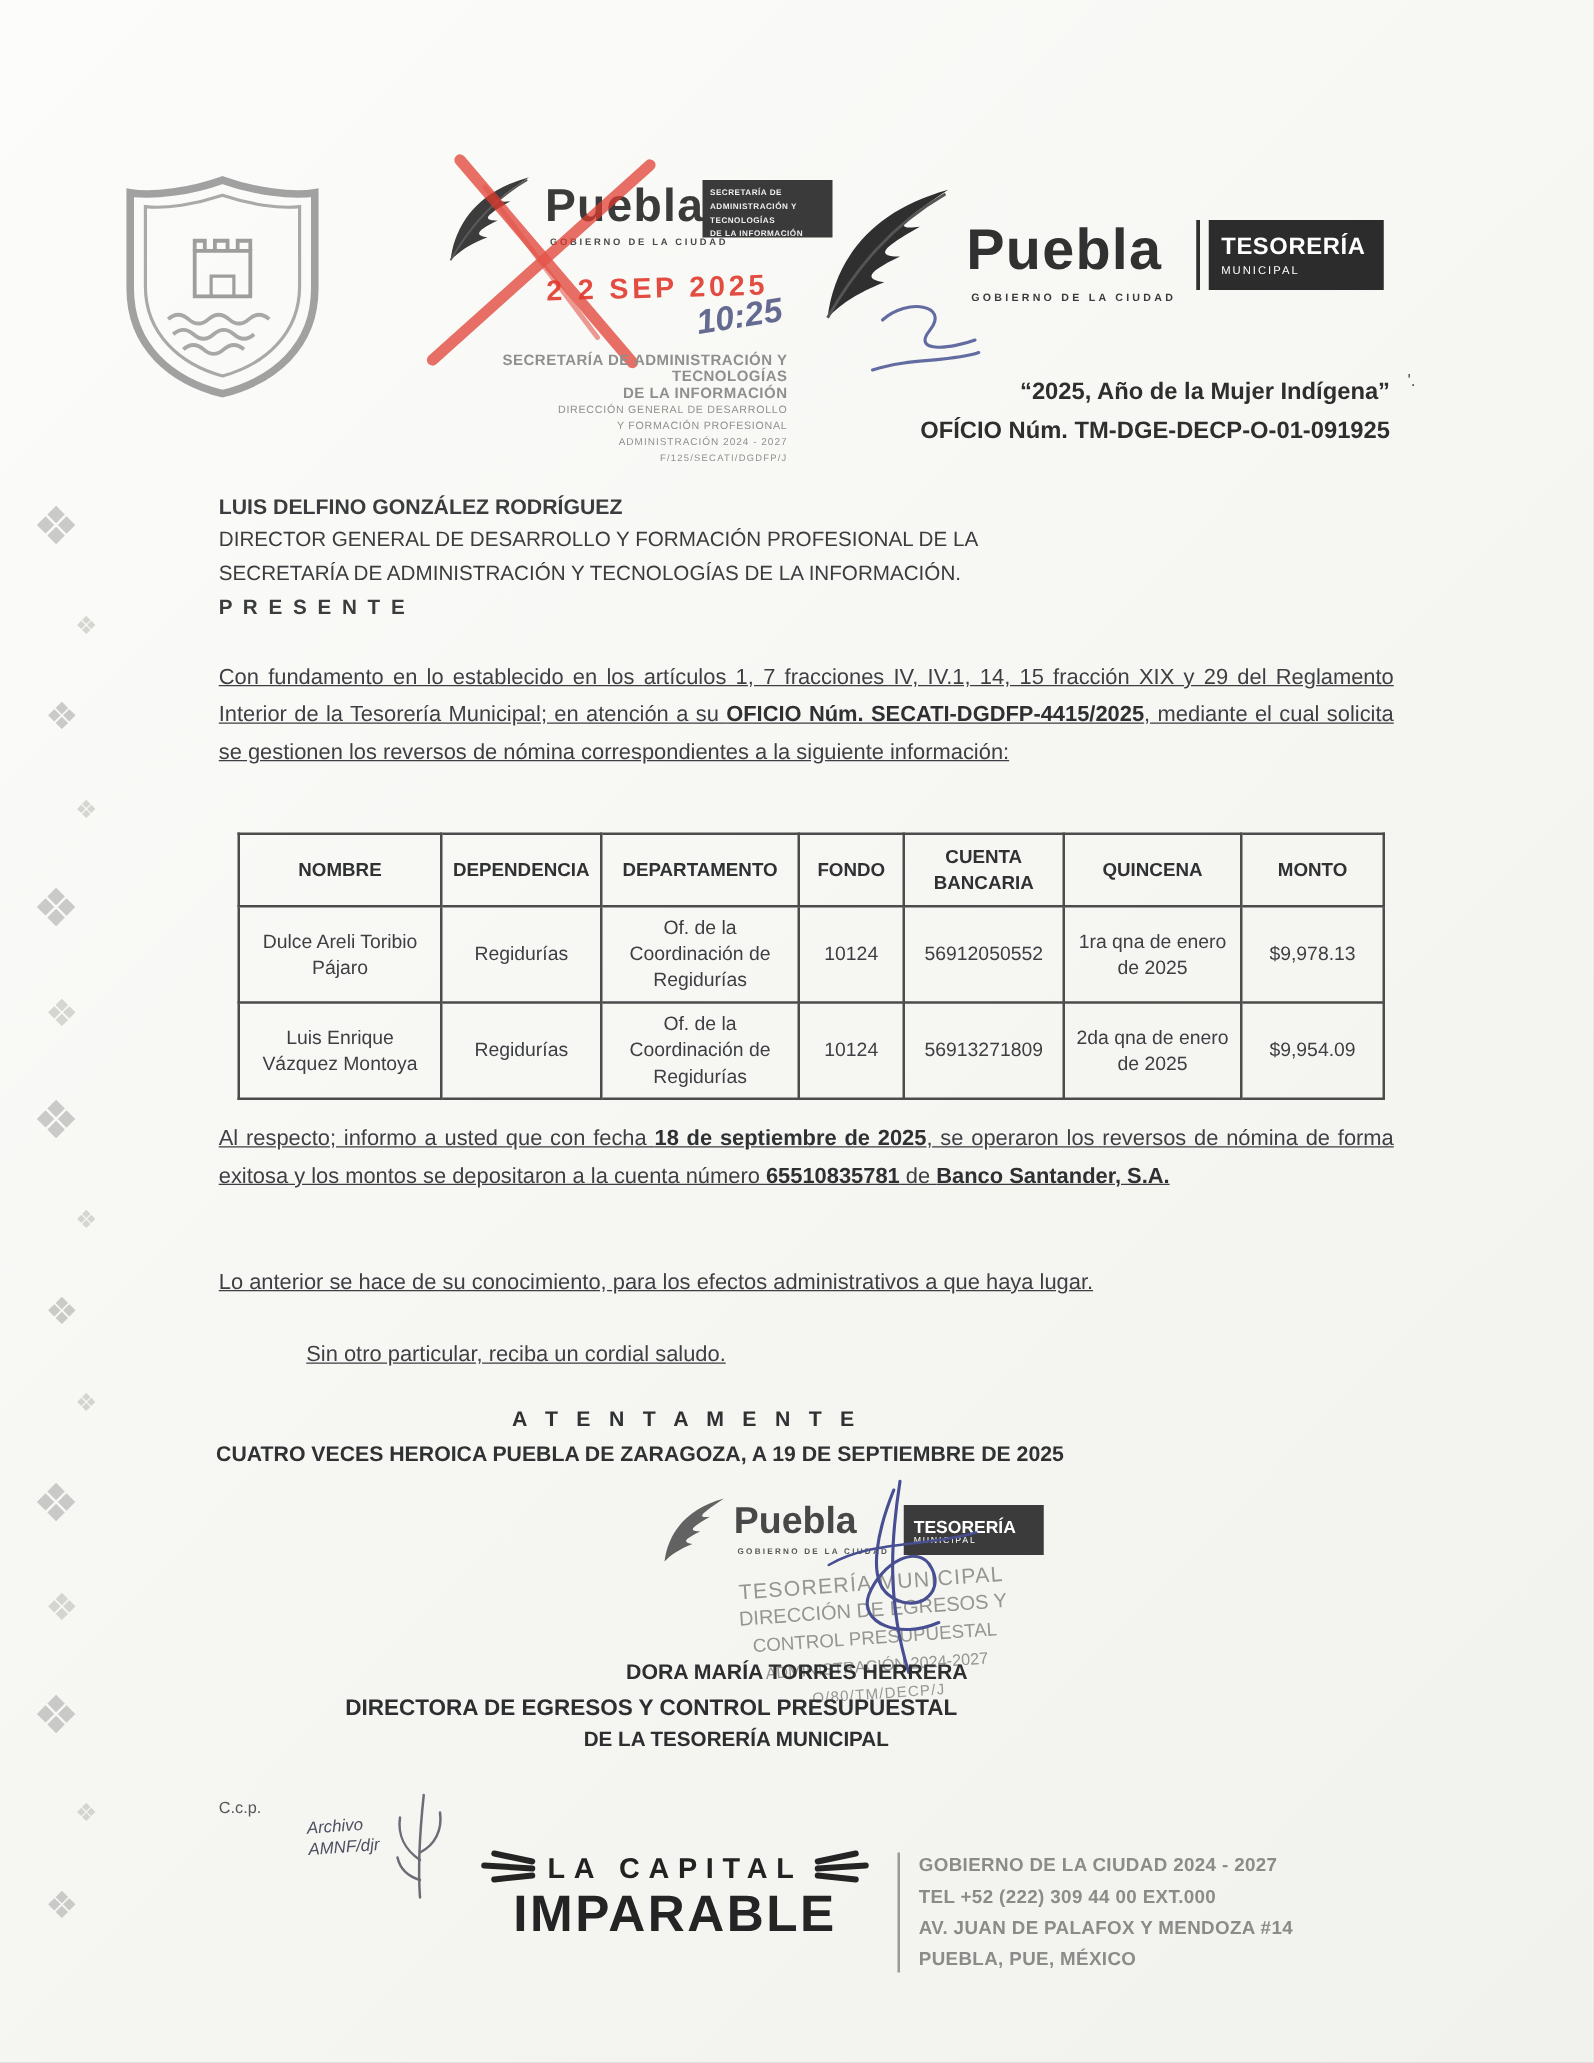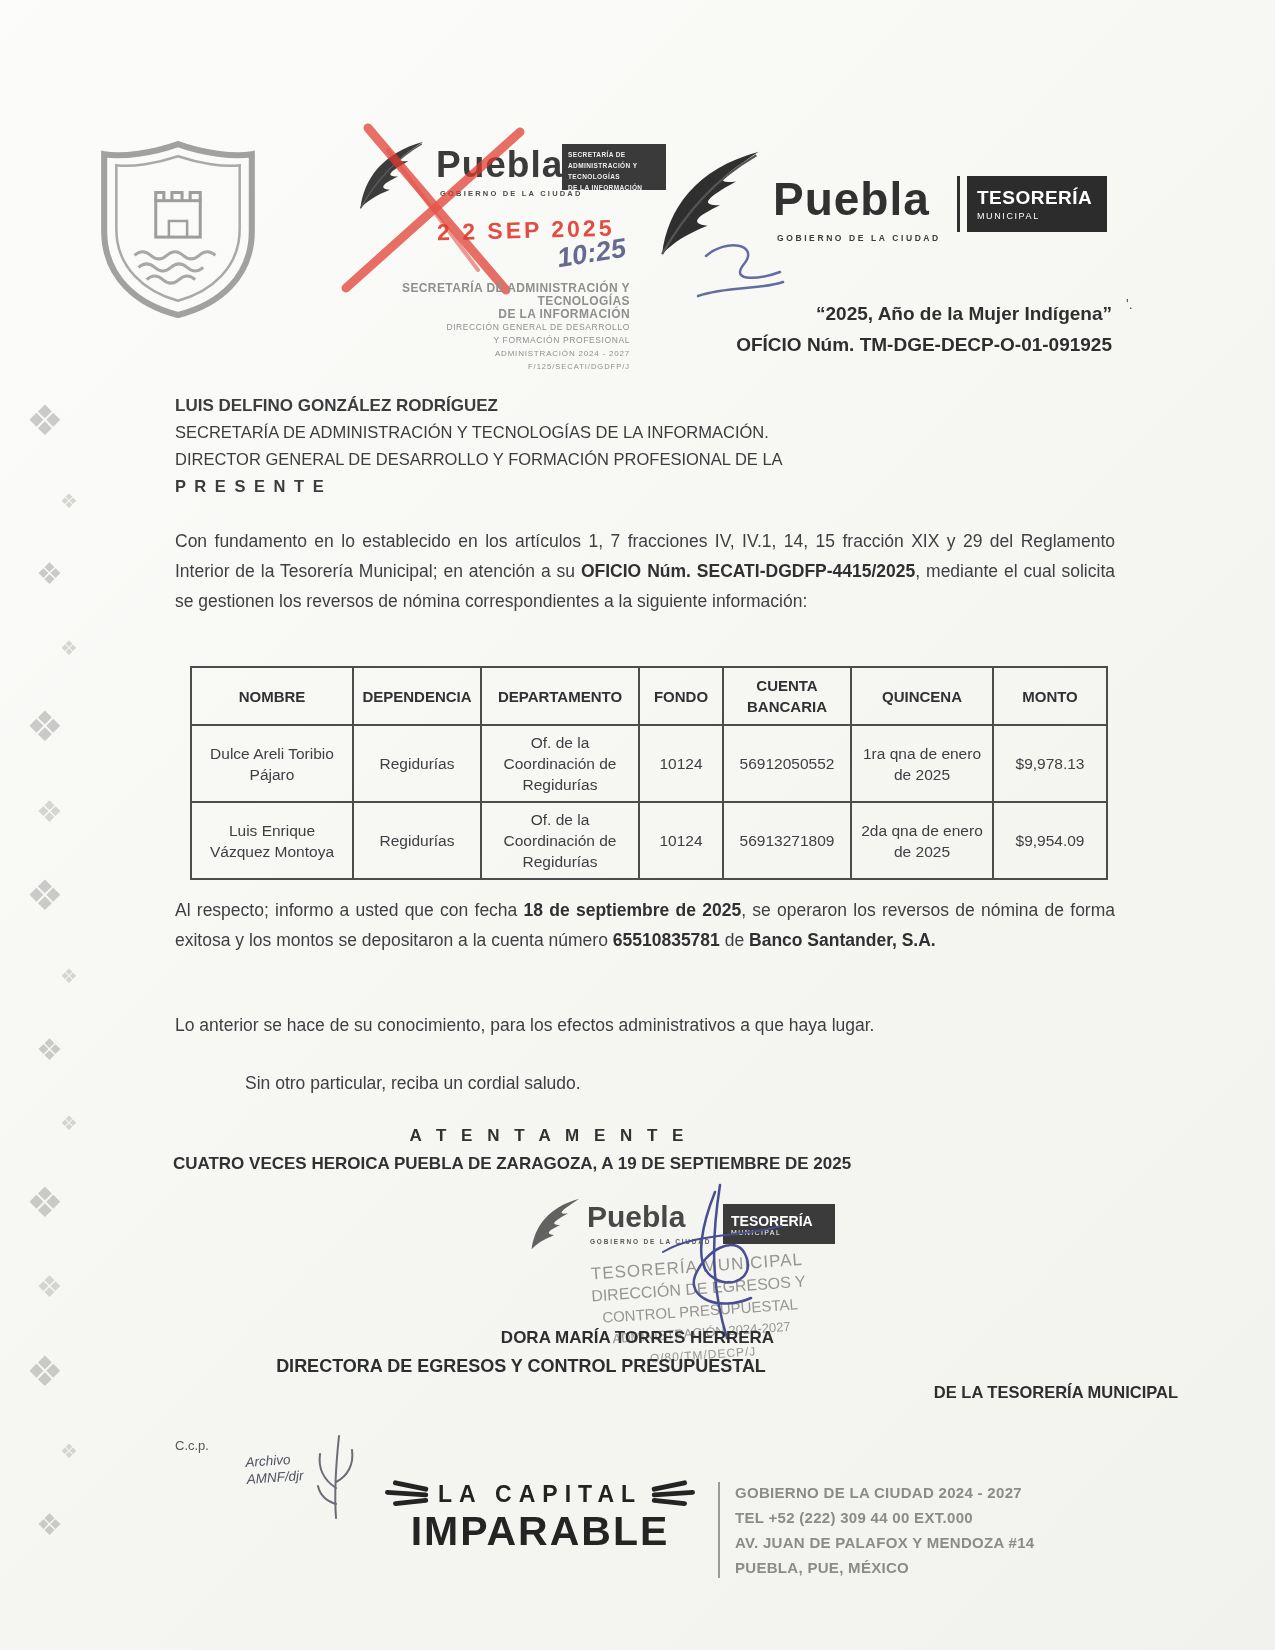--- a/index.html
+++ b/index.html
@@ -55,21 +55,21 @@
   .motto{position:absolute;left:700px;top:303px;width:412px;text-align:right;font-size:19px;font-weight:bold;color:#2e2e2e;}
   .oficio{position:absolute;left:620px;top:334px;width:492px;text-align:right;font-size:19px;font-weight:bold;color:#2e2e2e;}
 
   
   .recipient{position:absolute;left:175px;top:392px;font-size:16.5px;line-height:27px;color:#3a3c3e;}
   .recipient .name{font-weight:bold;font-size:17px;}
   .recipient .presente{font-weight:bold;letter-spacing:2px;}
 
   
   .para{position:absolute;left:175px;width:940px;font-size:17.5px;line-height:30px;color:#3d3f42;
-        text-align:justify;margin:0;}
+        text-align:justify;margin:0;text-decoration:underline;}
   .p1{top:526px;}
   .p2{top:895px;}
   .p3{top:1010px;text-align:left;}
   .p4{top:1068px;left:245px;width:700px;text-align:left;}
   .para strong{color:#2e3032;}
 
   
   .rev-table{position:absolute;left:190px;top:666px;width:916px;border-collapse:collapse;
              font-size:15.5px;color:#3d3f42;table-layout:fixed;}
   .rev-table th,.rev-table td{border:2px solid #4c4c4c;text-align:center;vertical-align:middle;
@@ -94,21 +94,21 @@
                transform:rotate(-4deg);line-height:22px;}
   .stamp-lines .s1{font-size:17px;letter-spacing:1px;}
   .stamp-lines .s2{font-size:16px;}
   .stamp-lines .s3{font-size:15px;}
   .stamp-lines .s4{font-size:13px;}
   .stamp-lines .s5{font-size:12px;letter-spacing:1px;}
   .signature{position:absolute;left:130px;top:-16px;width:170px;height:165px;}
 
   .signer-name{position:absolute;left:0;top:1328px;width:1275px;text-align:center;font-size:17px;font-weight:bold;color:#2c2e30;}
   .signer-t1{position:absolute;left:0;top:1356px;width:1042px;text-align:center;font-size:18px;font-weight:bold;color:#2c2e30;}
-  .signer-t2{position:absolute;left:0;top:1383px;width:1178px;text-align:right;font-size:16.5px;font-weight:bold;color:#2c2e30;}
+  .signer-t2{position:absolute;left:0;top:1383px;width:1178px;text-align:center;font-size:16.5px;font-weight:bold;color:#2c2e30;}
 
   
   .ccp{position:absolute;left:175px;top:1438px;font-size:13px;color:#56585a;}
   .archivo{position:absolute;left:246px;top:1452px;font-size:13.5px;font-style:italic;color:#4e5160;
            transform:rotate(-4deg);line-height:17px;}
   .doodle{position:absolute;left:306px;top:1430px;width:58px;height:92px;opacity:.8;}
 
   .campaign{position:absolute;left:380px;top:1478px;width:320px;text-align:center;color:#222;}
   .campaign .row1{display:flex;align-items:center;justify-content:center;gap:8px;}
   .campaign .cap{font-size:23px;font-weight:bold;letter-spacing:7px;white-space:nowrap;}
@@ -206,22 +206,22 @@
     <path d="M10 58 C40 48 72 52 95 44" fill="none" stroke="#3f4a8c" stroke-width="2.5" stroke-linecap="round"></path>
   </svg>
 
   <div class="speck">'.</div>
 
   <div class="motto">“2025, Año de la Mujer Indígena”</div>
   <div class="oficio">OFÍCIO Núm. TM-DGE-DECP-O-01-091925</div>
 
   <div class="recipient">
     <div class="name">LUIS DELFINO GONZÁLEZ RODRÍGUEZ</div>
+    <div>DIRECTOR GENERAL DE DESARROLLO Y FORMACIÓN PROFESIONAL DE LA</div>
     <div>SECRETARÍA DE ADMINISTRACIÓN Y TECNOLOGÍAS DE LA INFORMACIÓN.</div>
-    <div>DIRECTOR GENERAL DE DESARROLLO Y FORMACIÓN PROFESIONAL DE LA</div>
     <div class="presente">P R E S E N T E</div>
   </div>
 
   <p class="para p1"><span>Con fundamento en lo establecido en los artículos 1, 7 fracciones IV, IV.1, 14, 15 fracción XIX y 29 del Reglamento Interior de la Tesorería Municipal; en atención a su </span><strong>OFICIO Núm. SECATI-DGDFP-4415/2025</strong><span>, mediante el cual solicita se gestionen los reversos de nómina correspondientes a la siguiente información:</span></p>
 
   <table class="rev-table">
     <colgroup>
       <col style="width:162px">
         <col style="width:128px">
         <col style="width:158px">

